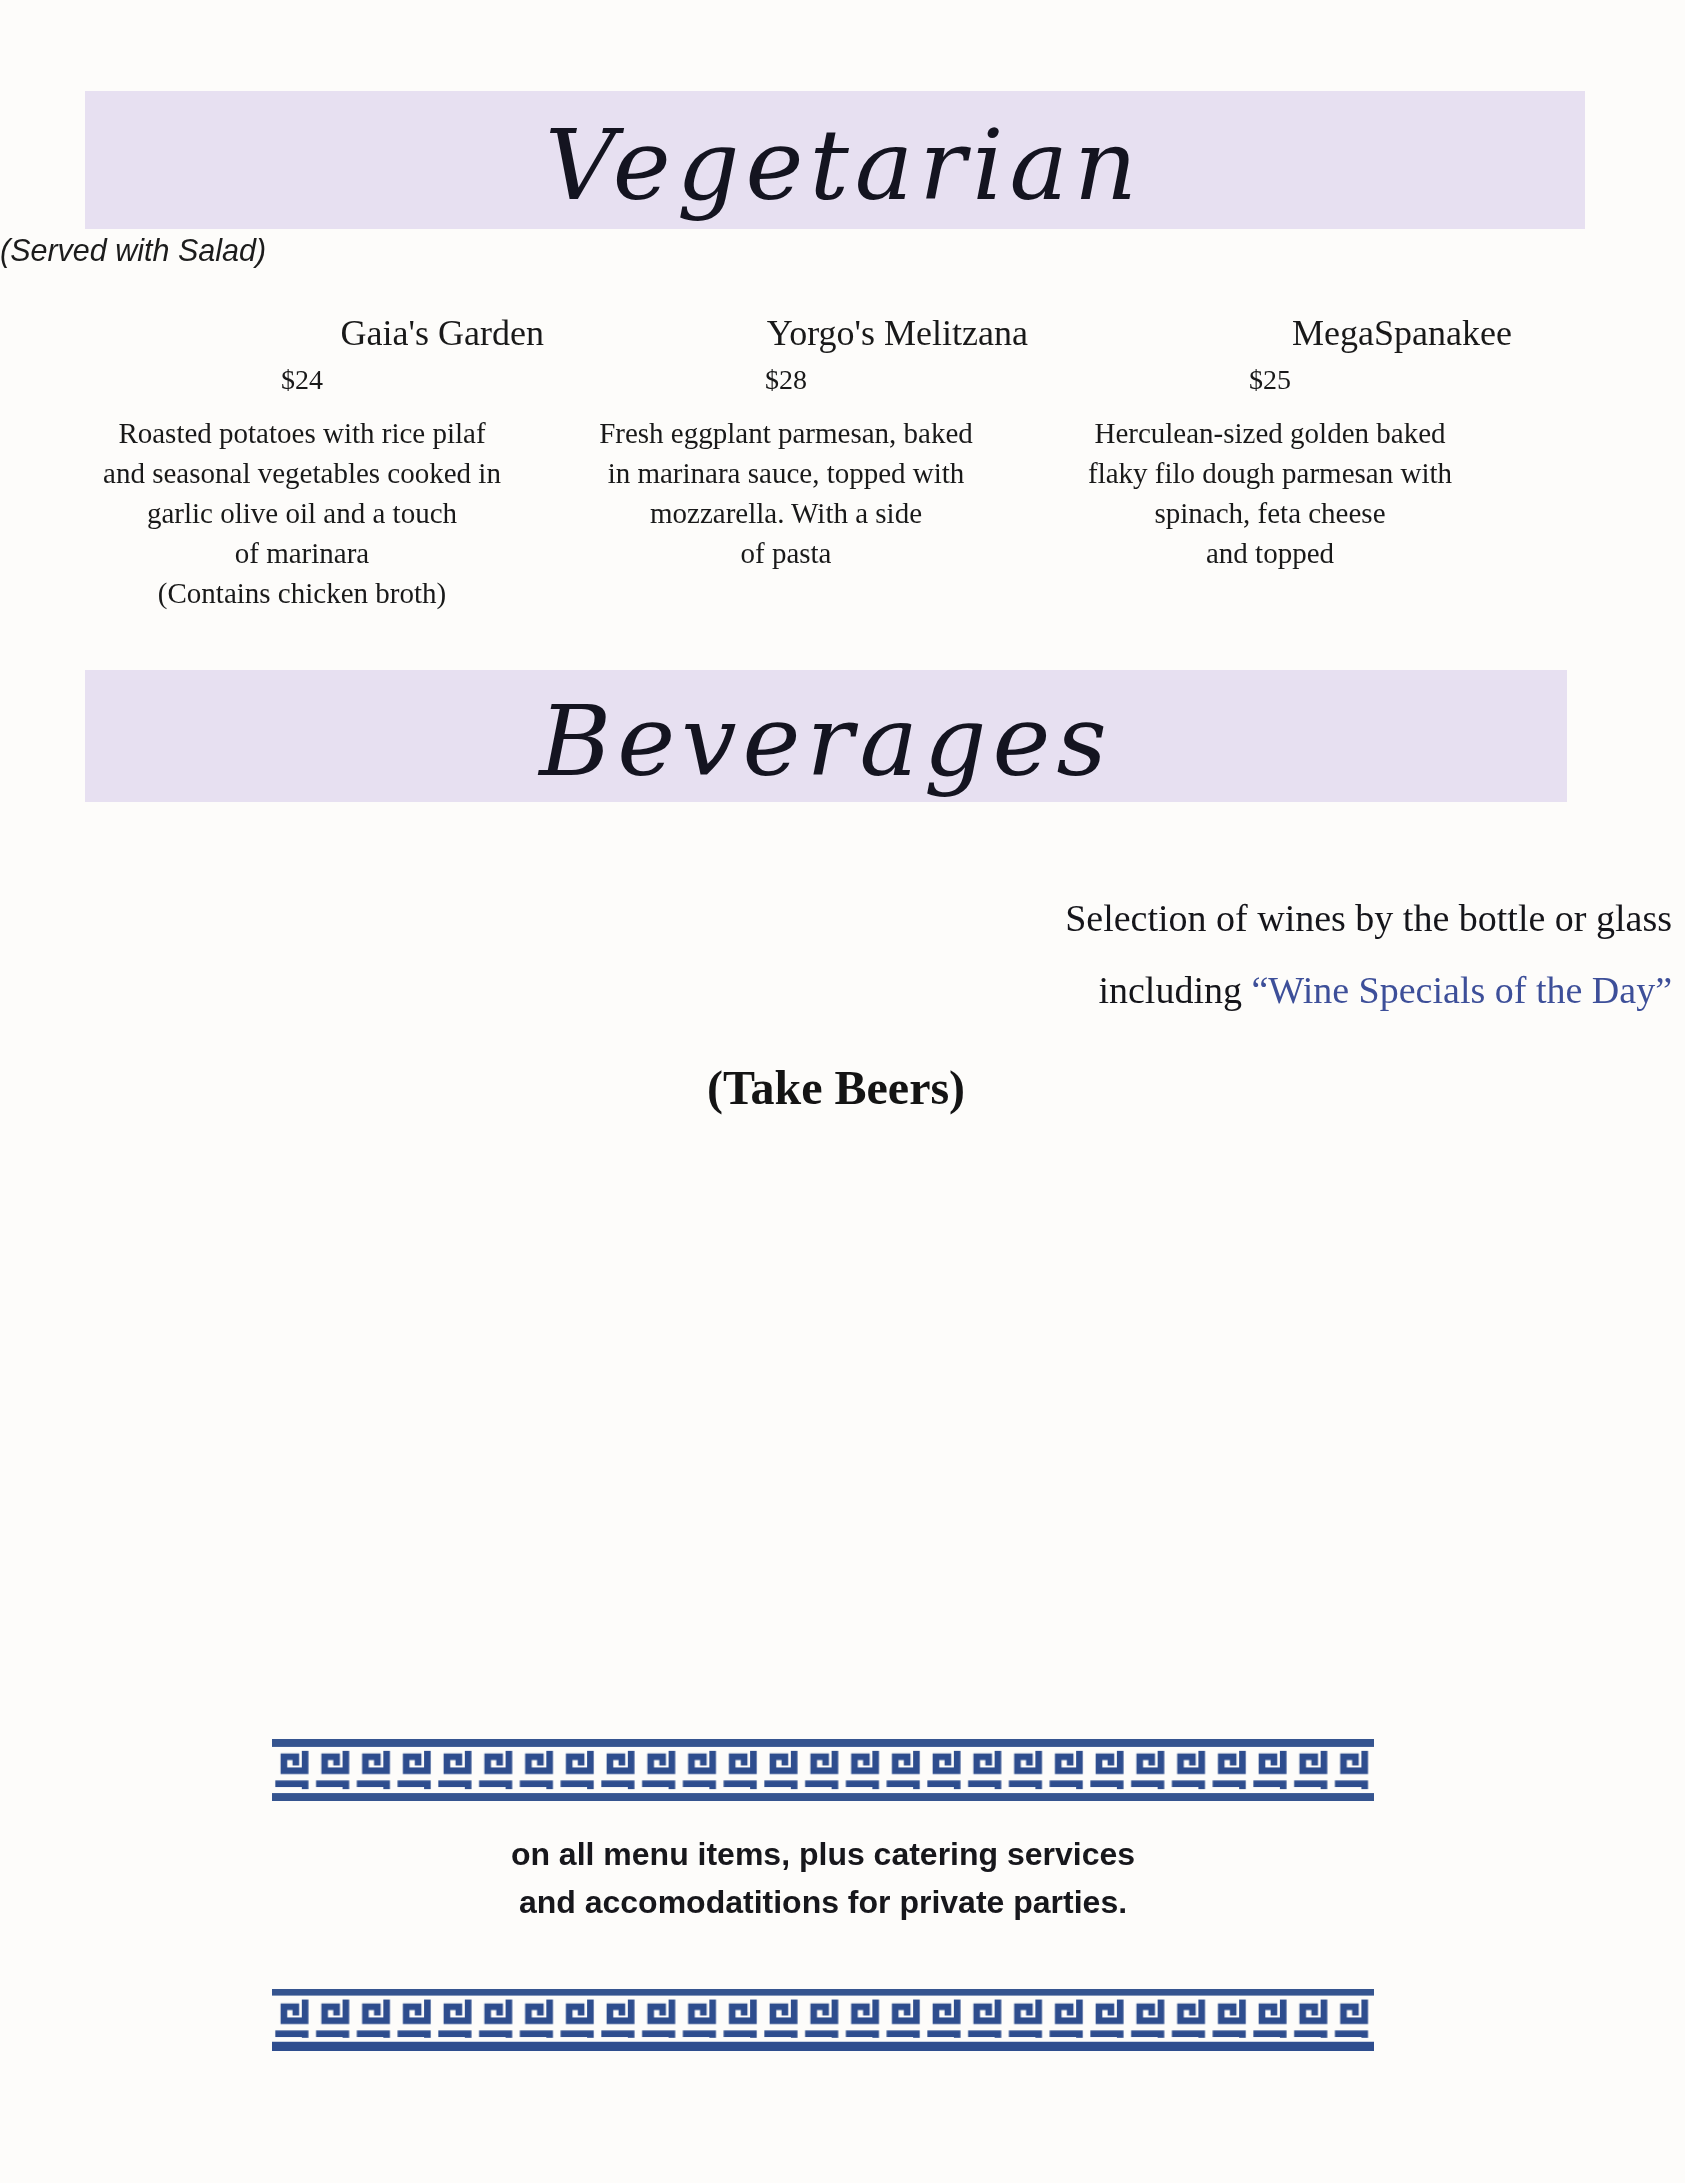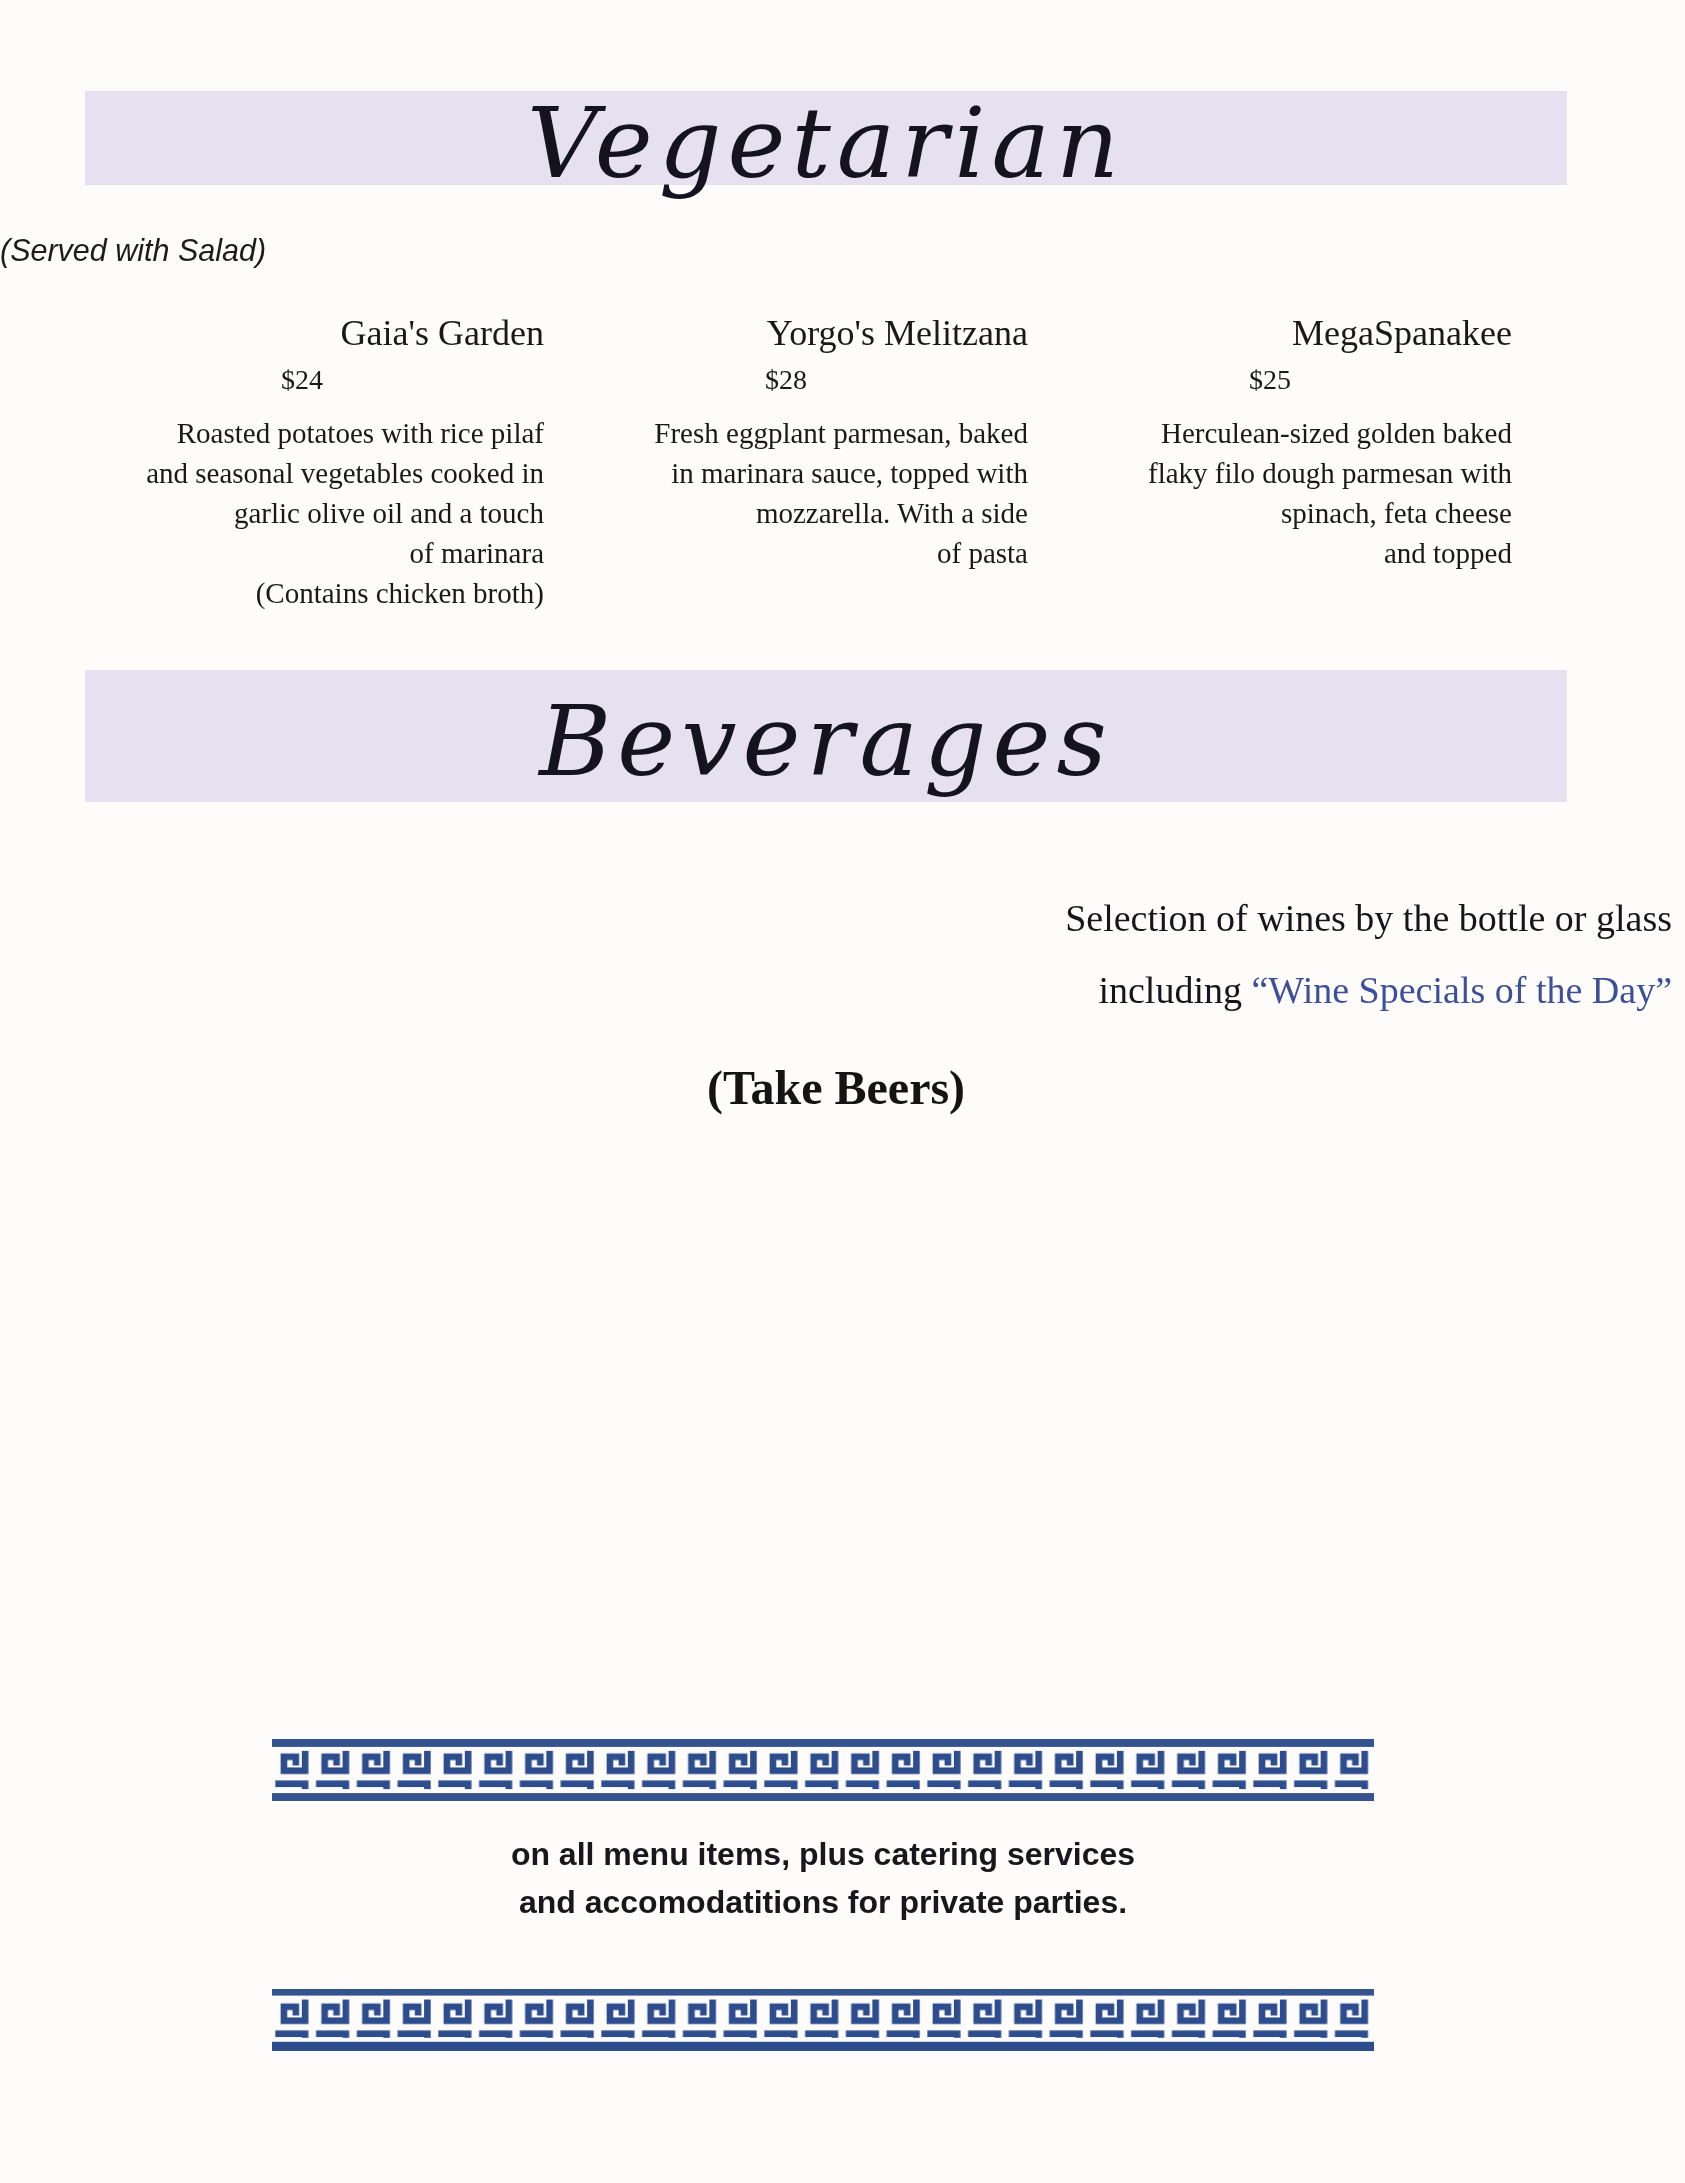--- a/index.html
+++ b/index.html
@@ -12,21 +12,21 @@
     overflow:hidden;
   }
 
   
   .banner {
     position:absolute; left:85px; width:1482px;
     background:#e7e0f1;
     display:flex; align-items:center; justify-content:center;
     overflow:visible;
   }
-  .banner--vegetarian { top:91px; height:94px; }
+  .banner--vegetarian { top:91px; height:138px;padding-left:18px; }
   .banner--beverages  { top:670px; height:132px; }
   .banner-title {
     font-family:"DejaVu Serif", serif;
     font-style:italic;
     font-size:98px;
     line-height:1;
     letter-spacing:6px;
     color:#141420;
     padding-top:9.3px;
     white-space:nowrap;
@@ -42,21 +42,21 @@
   }
 
   
   .items-row {
     position:absolute; top:311px; left:60px; width:1453px;
     display:flex;
   }
   .menu-item { width:484px; text-align:center; }
   .item-name  { font-size:36px; line-height:44px; font-weight:normal; margin:0;text-align:right; }
   .item-price { font-size:28px; line-height:32px; margin-top:9.3px; }
-  .item-desc  { margin-top:17px;text-align:right; }
+  .item-desc  { margin-top:17px; }
   .desc-line, .item-note { font-size:29px; line-height:40px; }
 
   
   .wine-line1, .wine-line2 {
     position:absolute; left:0; width:1672px;
     text-align:right; font-size:38px; color:#15151a;
   }
   .wine-line1 { top:896px; }
   .wine-line2 { top:968px; }
   .wine-highlight { color:#3d4f99; }

